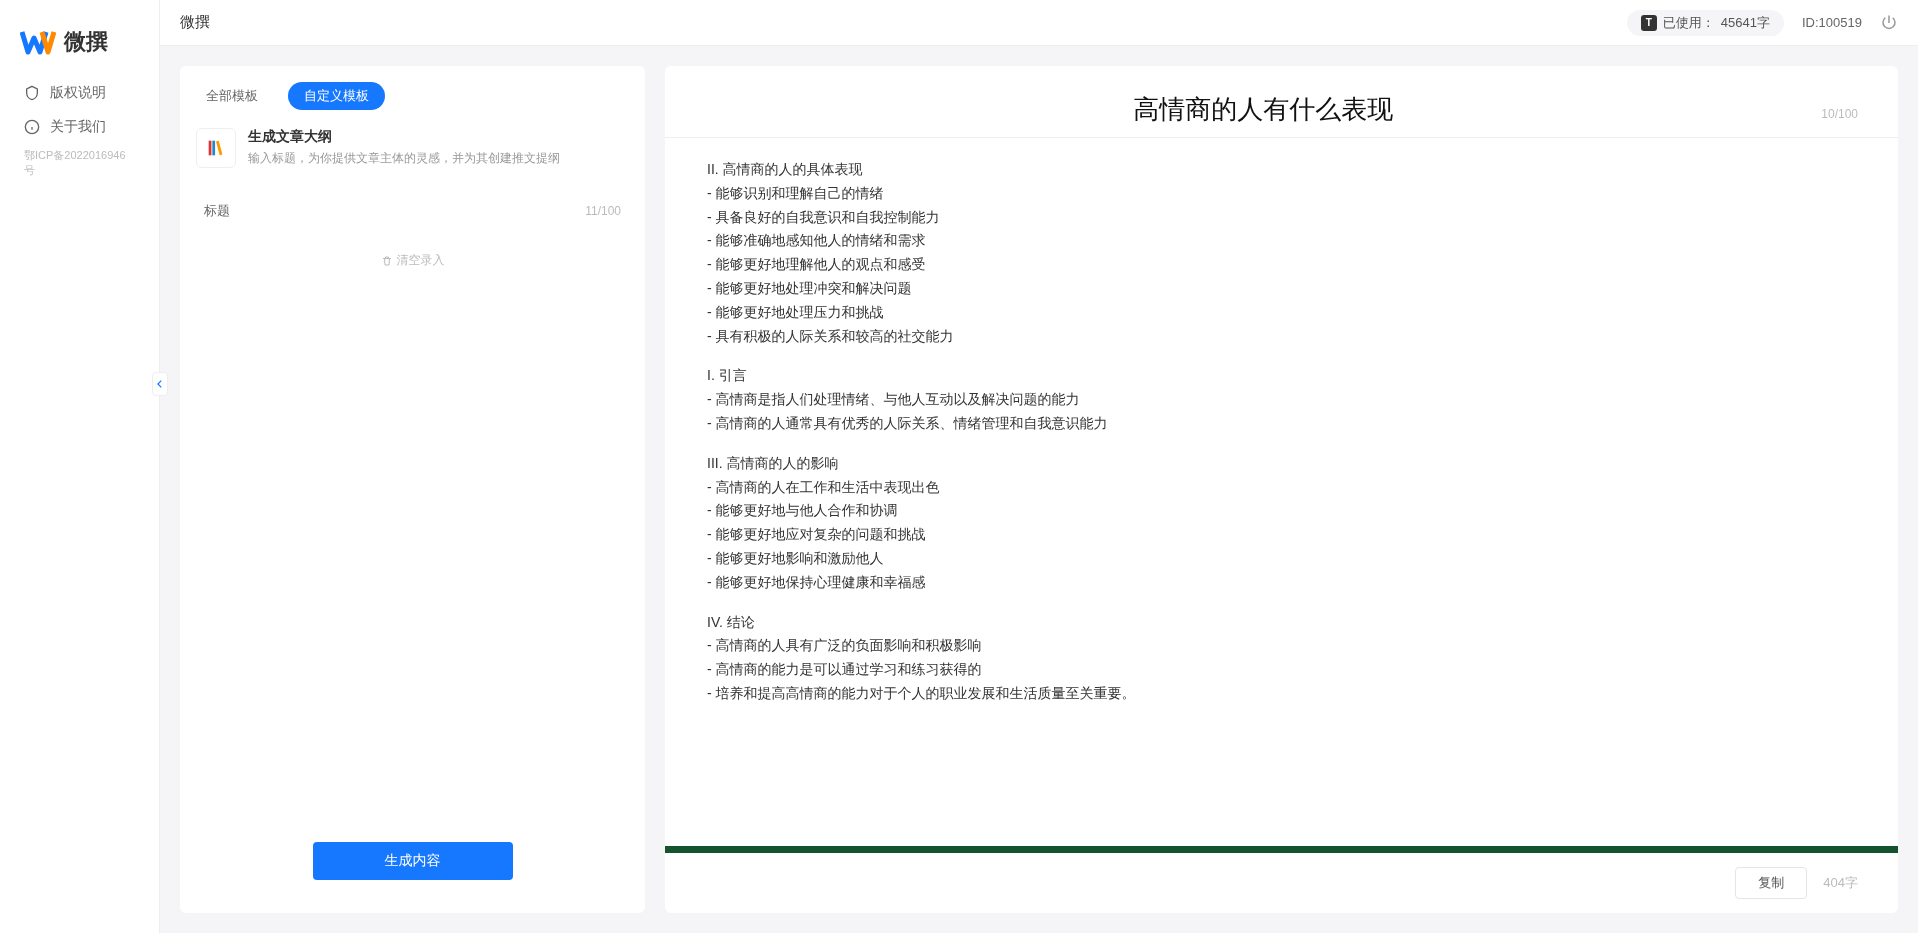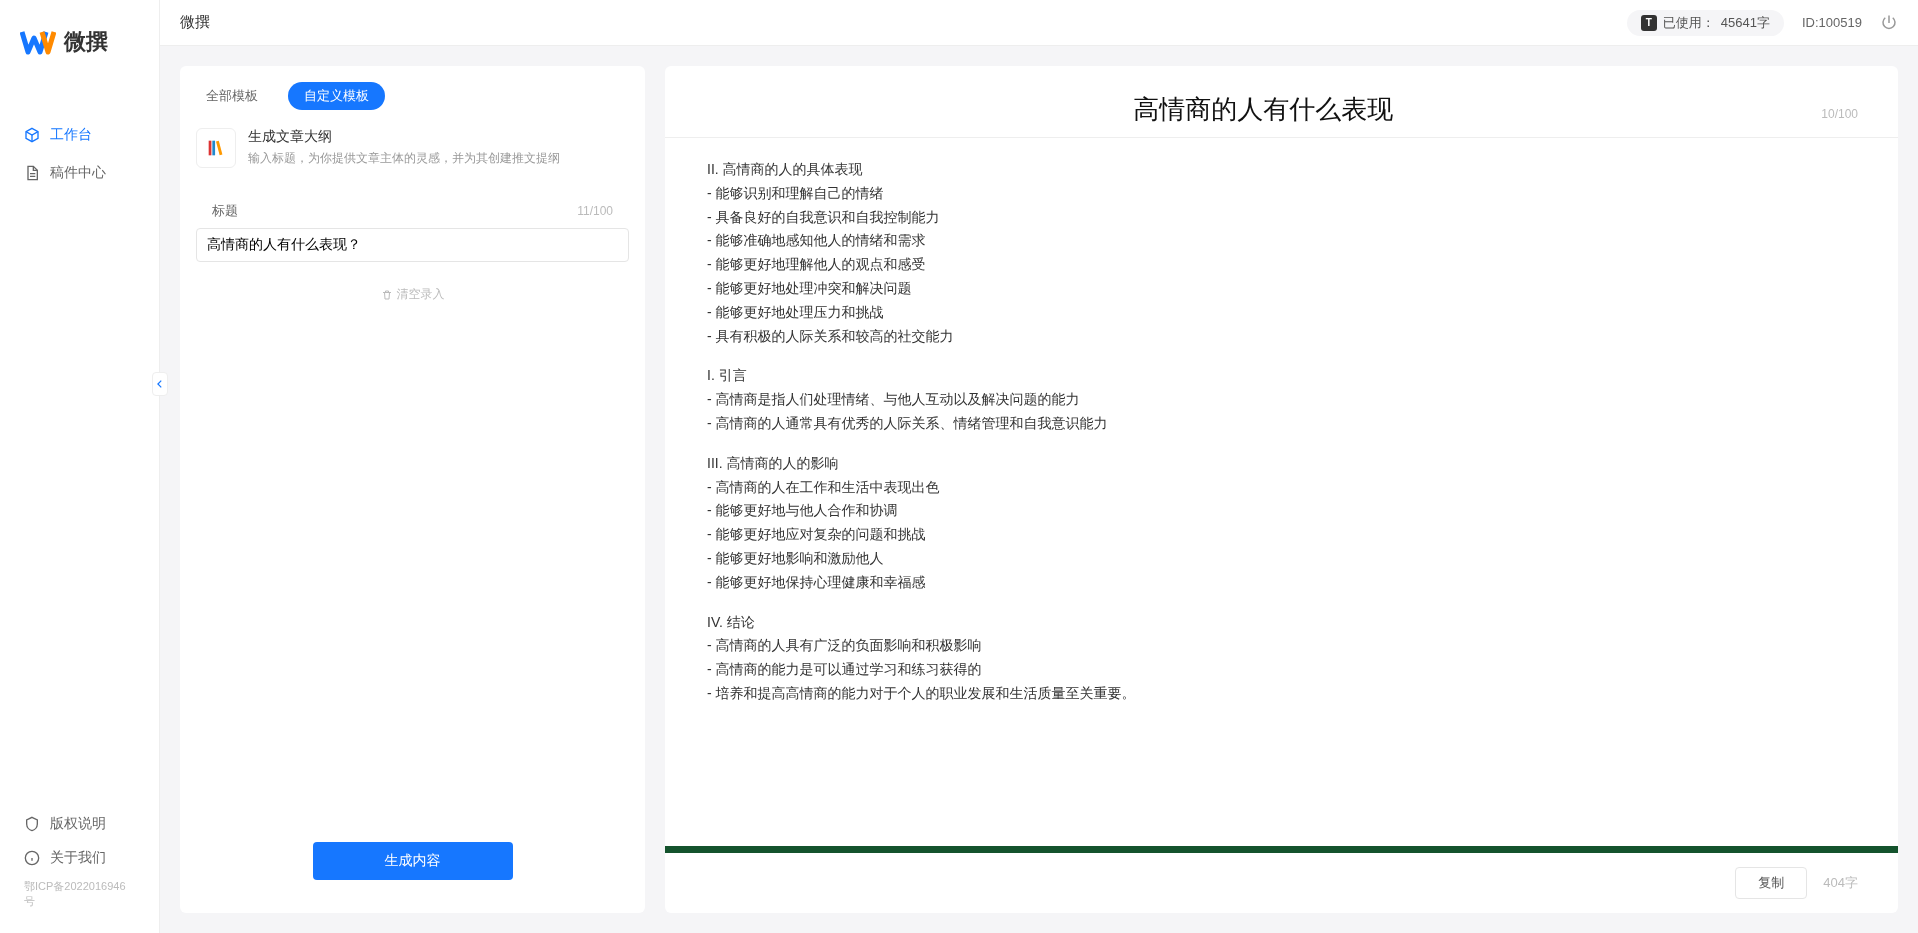--- a/index.html
+++ b/index.html
@@ -31,25 +31,25 @@
 .panel { background: #fff; border-radius: 6px; display: flex; flex-direction: column; }
 .panel-left { width: 465px; }
 .panel-right { flex: 1; }
 
 .tabs { display: flex; gap: 14px; padding: 16px 10px 14px; }
 .tab { padding: 5px 16px; border-radius: 16px; font-size: 13px; cursor: pointer; color: #666; }
 .tab.active { background: #1677ff; color: #fff; }
 
 .template-info { display: flex; gap: 12px; padding: 4px 16px 16px; }
 .template-icon { width: 40px; height: 40px; background: #fff; border: 1px solid #eee; border-radius: 6px; display: flex; align-items: center; justify-content: center; font-size: 18px; }
-.template-text .title { font-size: 14px; font-weight: 400; color: #333; margin-bottom: 4px; }
+.template-text .title { font-size: 14px; font-weight: 700; color: #333; margin-bottom: 4px; }
 .template-text .desc { font-size: 12px; color: #999; }
 
 .form { padding: 0 16px; }
-.field-label { display: flex; align-items: center; font-size: 13px; color: #666; margin: 18px 16px 8px; }
+.field-label { display: flex; align-items: center; font-size: 13px; color: #666; margin: 18px 8px 8px; }
 .field-label .count { margin-left: auto; color: #bbb; font-size: 12px; }
 .input { width: 100%; border: 1px solid #e5e5e5; border-radius: 4px; padding: 8px 10px; font-size: 14px; outline: none; }
 .clear-line { text-align: center; font-size: 12px; color: #bbb; padding: 24px 0; cursor: pointer; display:flex; align-items:center; justify-content:center; gap:4px;}
 
 .generate-footer { margin-top: auto; padding: 16px; }
 .generate-btn { display:block; margin:17px auto; width: 200px; background: #1677ff; color: #fff; border: none; border-radius: 4px; padding: 10px 0; font-size: 14px; cursor: pointer; }
 
 .output-head { padding: 26px 40px 10px; border-bottom: 1px solid #eee; display: flex; align-items: baseline; }
 .output-title { flex: 1; text-align: center; font-size: 26px; font-family: Liberation Sans, sans-serif; font-weight: 400; color: #111; }
 .output-count-top { font-size: 12px; color: #bbb; }
@@ -67,42 +67,20 @@
 <div class="app">
   <div class="sidebar">
     <div class="logo">
       <div class="logo-icon">
         <svg viewBox="0 0 36 36" width="36" height="36">
           <path d="M2 8 L8 28 L14 14 L20 28 L26 8" stroke="#1677ff" stroke-width="5" fill="none" stroke-linejoin="round"></path>
           <path d="M22 8 L28 28 L34 8" stroke="#ff8a00" stroke-width="5" fill="none" stroke-linejoin="round"></path>
         </svg>
       </div>
       <span class="logo-text">微撰</span>
-    </div>
-    <div class="nav">
-      <div class="nav-item active">
-        <span class="nav-item-icon">
-          <svg width="16" height="16" viewBox="0 0 24 24" fill="none" stroke="#1677ff" stroke-width="2">
-              <path d="M12 2 L21 7 L21 17 L12 22 L3 17 L3 7 Z"></path>
-              <path d="M3 7 L12 12 L21 7"></path>
-              <path d="M12 12 L12 22"></path>
-            </svg>
-        </span>
-        <span>工作台</span>
-      </div>
-      <div class="nav-item">
-        <span class="nav-item-icon">
-          <svg width="16" height="16" viewBox="0 0 24 24" fill="none" stroke="#666" stroke-width="2">
-              <path d="M6 2 L14 2 L20 8 L20 22 L6 22 Z"></path>
-              <path d="M14 2 L14 8 L20 8"></path>
-              <path d="M9 13 L17 13 M9 17 L17 17"></path>
-            </svg>
-        </span>
-        <span>稿件中心</span>
-      </div>
     </div>
     <div class="nav-footer">
       <div class="nav-item">
         <span class="nav-item-icon">
           <svg width="16" height="16" viewBox="0 0 24 24" fill="none" stroke="#666" stroke-width="2">
               <path d="M12 2 L20 6 L20 12 C20 17 16 21 12 22 C8 21 4 17 4 12 L4 6 Z"></path>
             </svg>
         </span>
         <span>版权说明</span>
       </div>
@@ -164,21 +142,20 @@
           <div class="template-text">
             <div class="title">生成文章大纲</div>
             <div class="desc">输入标题，为你提供文章主体的灵感，并为其创建推文提纲</div>
           </div>
         </div>
         <div class="form">
           <div class="field-label">
             <span>标题</span>
             <span class="count">11/100</span>
           </div>
-          <input class="input" value="高情商的人有什么表现？" style="">
           <div class="clear-line">
             <svg width="12" height="12" viewBox="0 0 24 24" fill="none" stroke="#bbb" stroke-width="2">
                 <path d="M4 7h16M9 7V4h6v3M7 7l1 13h8l1-13"></path>
               </svg>
             <span>清空录入</span>
           </div>
         </div>
         <div class="generate-footer">
           <button class="generate-btn">生成内容</button>
         </div>

